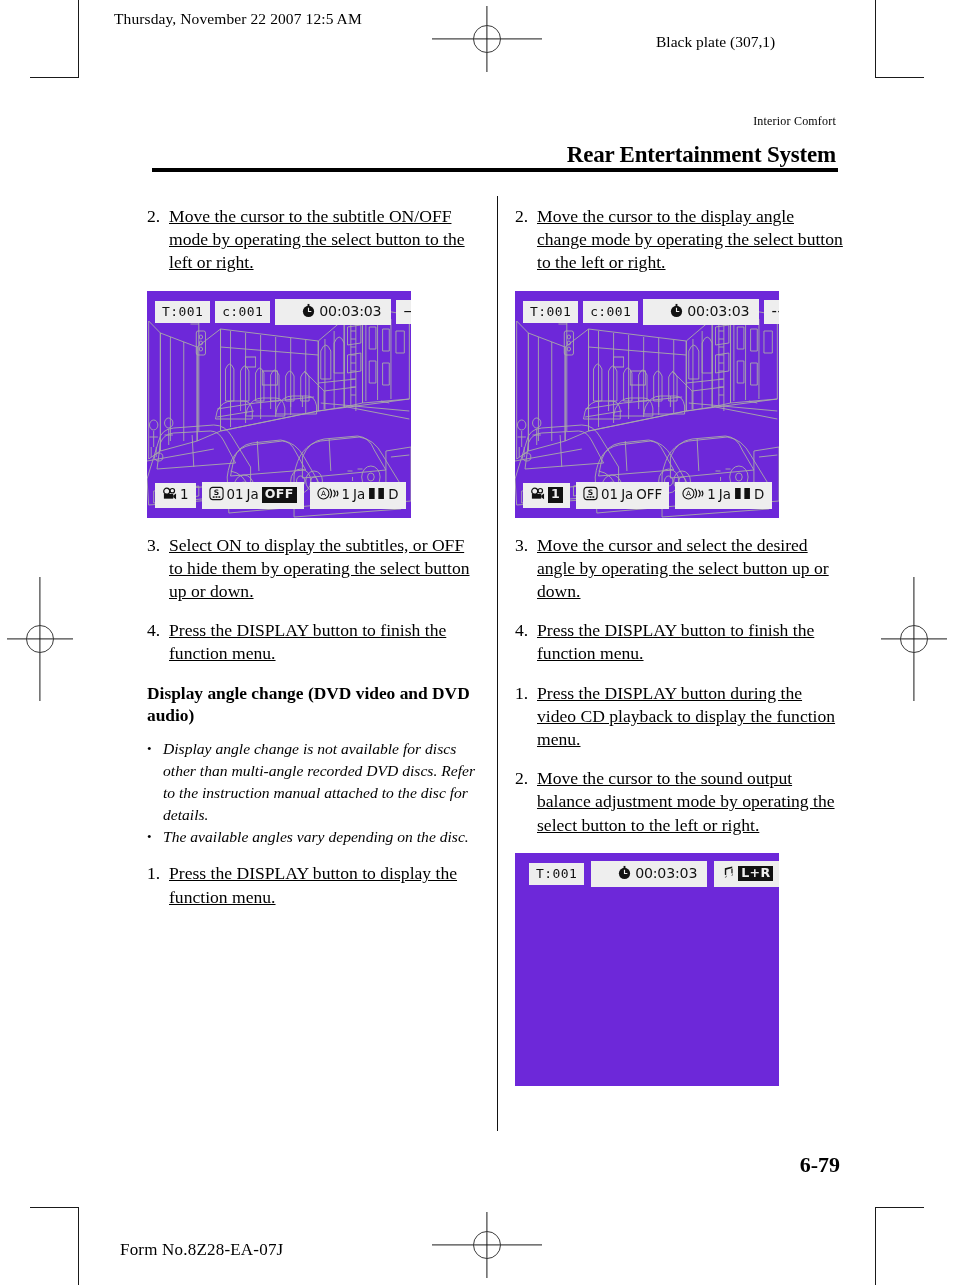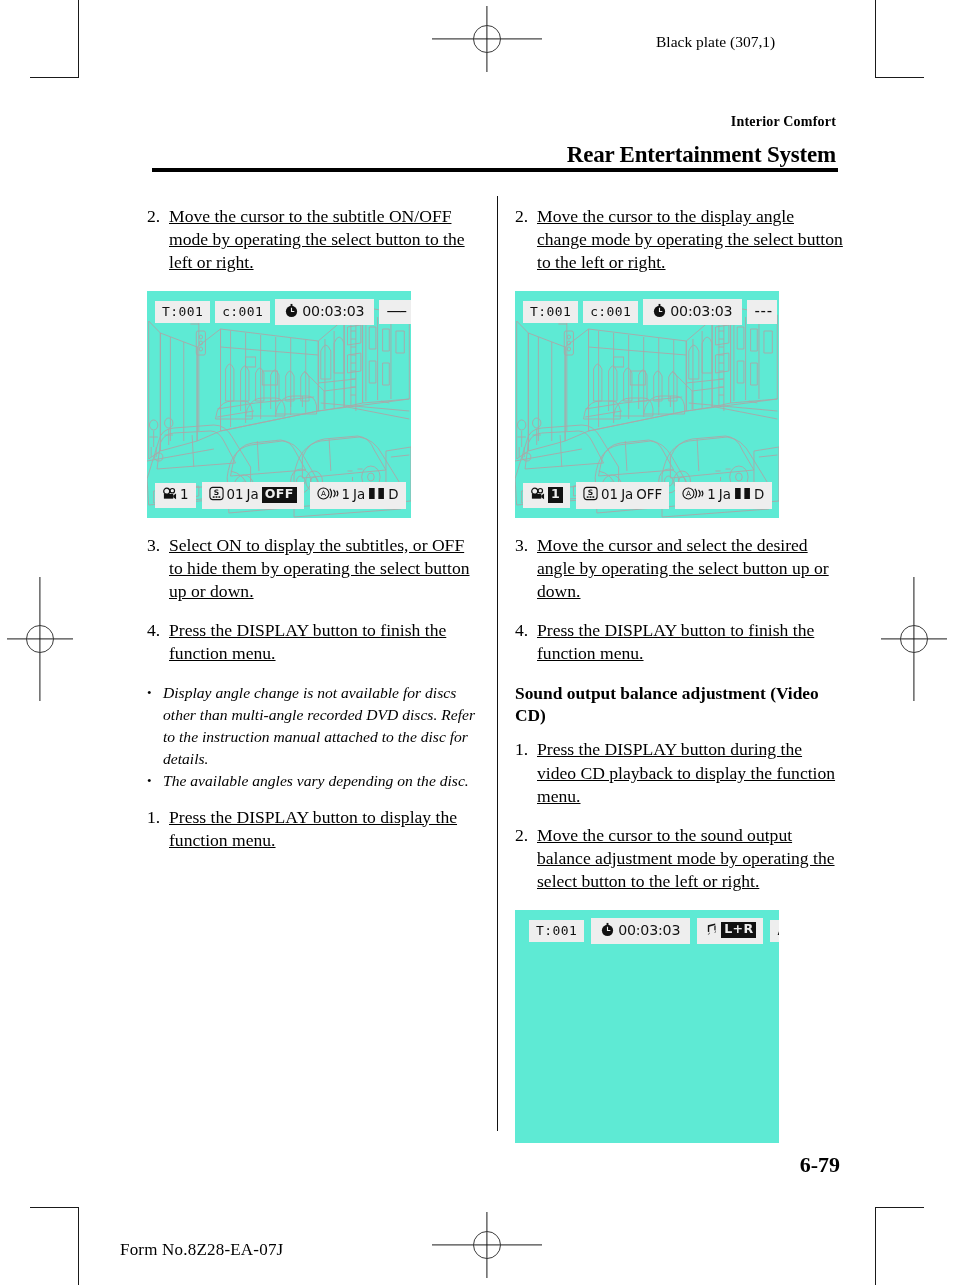--- a/index.html
+++ b/index.html
@@ -26,21 +26,21 @@
   }
   .hdr-right {
     position:absolute; left:656px; top:33px;
     font-size:15.5px;
   }
 
   
   .sec-sup {
     position:absolute; right:118px; top:114px;
     font-family:"Liberation Serif", serif;
-    font-weight:bold; font-size:14px; letter-spacing:0.2px;margin-left:32px;
+    font-weight:normal; font-size:12px; letter-spacing:0.2px;margin-left:32px;
   }
   .sec-title {
     position:absolute; right:118px; top:142px;
     font-weight:bold; font-size:23px; letter-spacing:-0.2px;
   }
   .sec-rule {
     position:absolute; left:152px; top:168px; width:686px; height:4px; background:#000;
   }
 
   
@@ -60,21 +60,21 @@
   .bitem .txt { flex:1; }
 
   h3.sub { font-size:17.4px; line-height:22.4px; font-weight:bold; margin:10px 0 12px 0; }
   p.para { font-size:17.6px; line-height:23.2px; margin:0 0 12px 0; }
   .note-lbl { font-size:17px; font-weight:bold; font-style:italic; margin:2px 0 4px 0; }
 
   
   .screen {
     position:relative;
     width:264px; height:227px;
-    background:#5eead4;
+    background:#6d28d9;
     margin:4px 13px 16px 0;
     overflow:hidden;
   }
   .screen.blank { height:233px; }
   .screen svg.art { position:absolute; inset:0; width:100%; height:100%; }
 
   .osd-row {
     position:absolute; left:0; width:100%;
     display:flex; align-items:center;
     box-sizing:border-box;
@@ -85,21 +85,21 @@
   .chip {
     background:#eeeeee;
     color:#111;
     font-family:"DejaVu Sans", sans-serif;
     font-size:13.2px;
     line-height:1;
     padding:4px 7px 5px 7px;
     display:flex; align-items:center; gap:3px;
     white-space:nowrap;
   }
-  .chip.wide { padding-left:9px; padding-right:10px; }
+  .chip.wide { padding-left:26px; padding-right:10px; }
   .chip .mono { font-family:"DejaVu Sans Mono", monospace; font-size:13px; letter-spacing:0.4px; }
   .chip .tm { font-family:"DejaVu Sans", sans-serif; font-size:14.2px; letter-spacing:-0.2px; }
   .chip .dash { font-family:"DejaVu Sans", sans-serif; letter-spacing:-2px; font-size:15px; }
   .chip .tri { font-size:0; width:0; height:0; border-left:11px solid #111; border-top:6.5px solid transparent; border-bottom:6.5px solid transparent; }
   .chip .hl {
     background:#111; color:#eee; font-weight:bold;
     padding:1px 3px 2px 3px; font-size:12.6px; letter-spacing:0.3px;
   }
   .chip .lbl { font-size:13.4px; }
   .chip .dd { font-family:"DejaVu Sans", sans-serif; font-size:13.4px; letter-spacing:0.5px; }
@@ -139,20 +139,21 @@
       <div class="circ"></div>
   </div>
   <div class="reg" style="left:881px; top:577px; width:66px; height:124px;">
     <div class="vline"></div>
       <div class="hline"></div>
       <div class="circ"></div>
   </div>
 </div>
 
 <div class="hdr-left">
+  <div>Thursday, November 22 2007 12:5 AM</div>
 </div>
 <div class="hdr-right">Black plate (307,1)</div>
 
 <div class="sec-sup">Interior Comfort</div>
 <div class="sec-title">Rear Entertainment System</div>
 <div class="sec-rule"></div>
 
 <div class="col-divider"></div>
 
 <div class="col col-left">
@@ -338,20 +339,21 @@
 
   <div class="nitem">
     <span class="num">3.</span>
     <span class="txt">Select ON to display the subtitles, or OFF to hide them by operating the select button up or down.</span>
   </div>
   <div class="nitem">
     <span class="num">4.</span>
     <span class="txt">Press the DISPLAY button to finish the function menu.</span>
   </div>
 
+  <h3 class="sub">Display angle change (DVD video and DVD audio)</h3>
 
   <div class="bitem" style="margin-bottom:0;">
     <span class="bul">•</span>
     <span class="txt">Display angle change is not available for discs other than multi-angle recorded DVD discs. Refer to the instruction manual attached to the disc for details.</span>
   </div>
   <div class="bitem" style="margin-bottom:14px;">
     <span class="bul">•</span>
     <span class="txt">The available angles vary depending on the disc.</span>
   </div>
 
@@ -529,21 +531,20 @@
 
   <div class="nitem">
     <span class="num">3.</span>
     <span class="txt">Move the cursor and select the desired angle by operating the select button up or down.</span>
   </div>
   <div class="nitem">
     <span class="num">4.</span>
     <span class="txt">Press the DISPLAY button to finish the function menu.</span>
   </div>
 
-  <h3 class="sub">Sound output balance adjustment (Video CD)</h3>
 
   <div class="nitem">
     <span class="num">1.</span>
     <span class="txt">Press the DISPLAY button during the video CD playback to display the function menu.</span>
   </div>
   <div class="nitem">
     <span class="num">2.</span>
     <span class="txt">Move the cursor to the sound output balance adjustment mode by operating the select button to the left or right.</span>
   </div>
 

